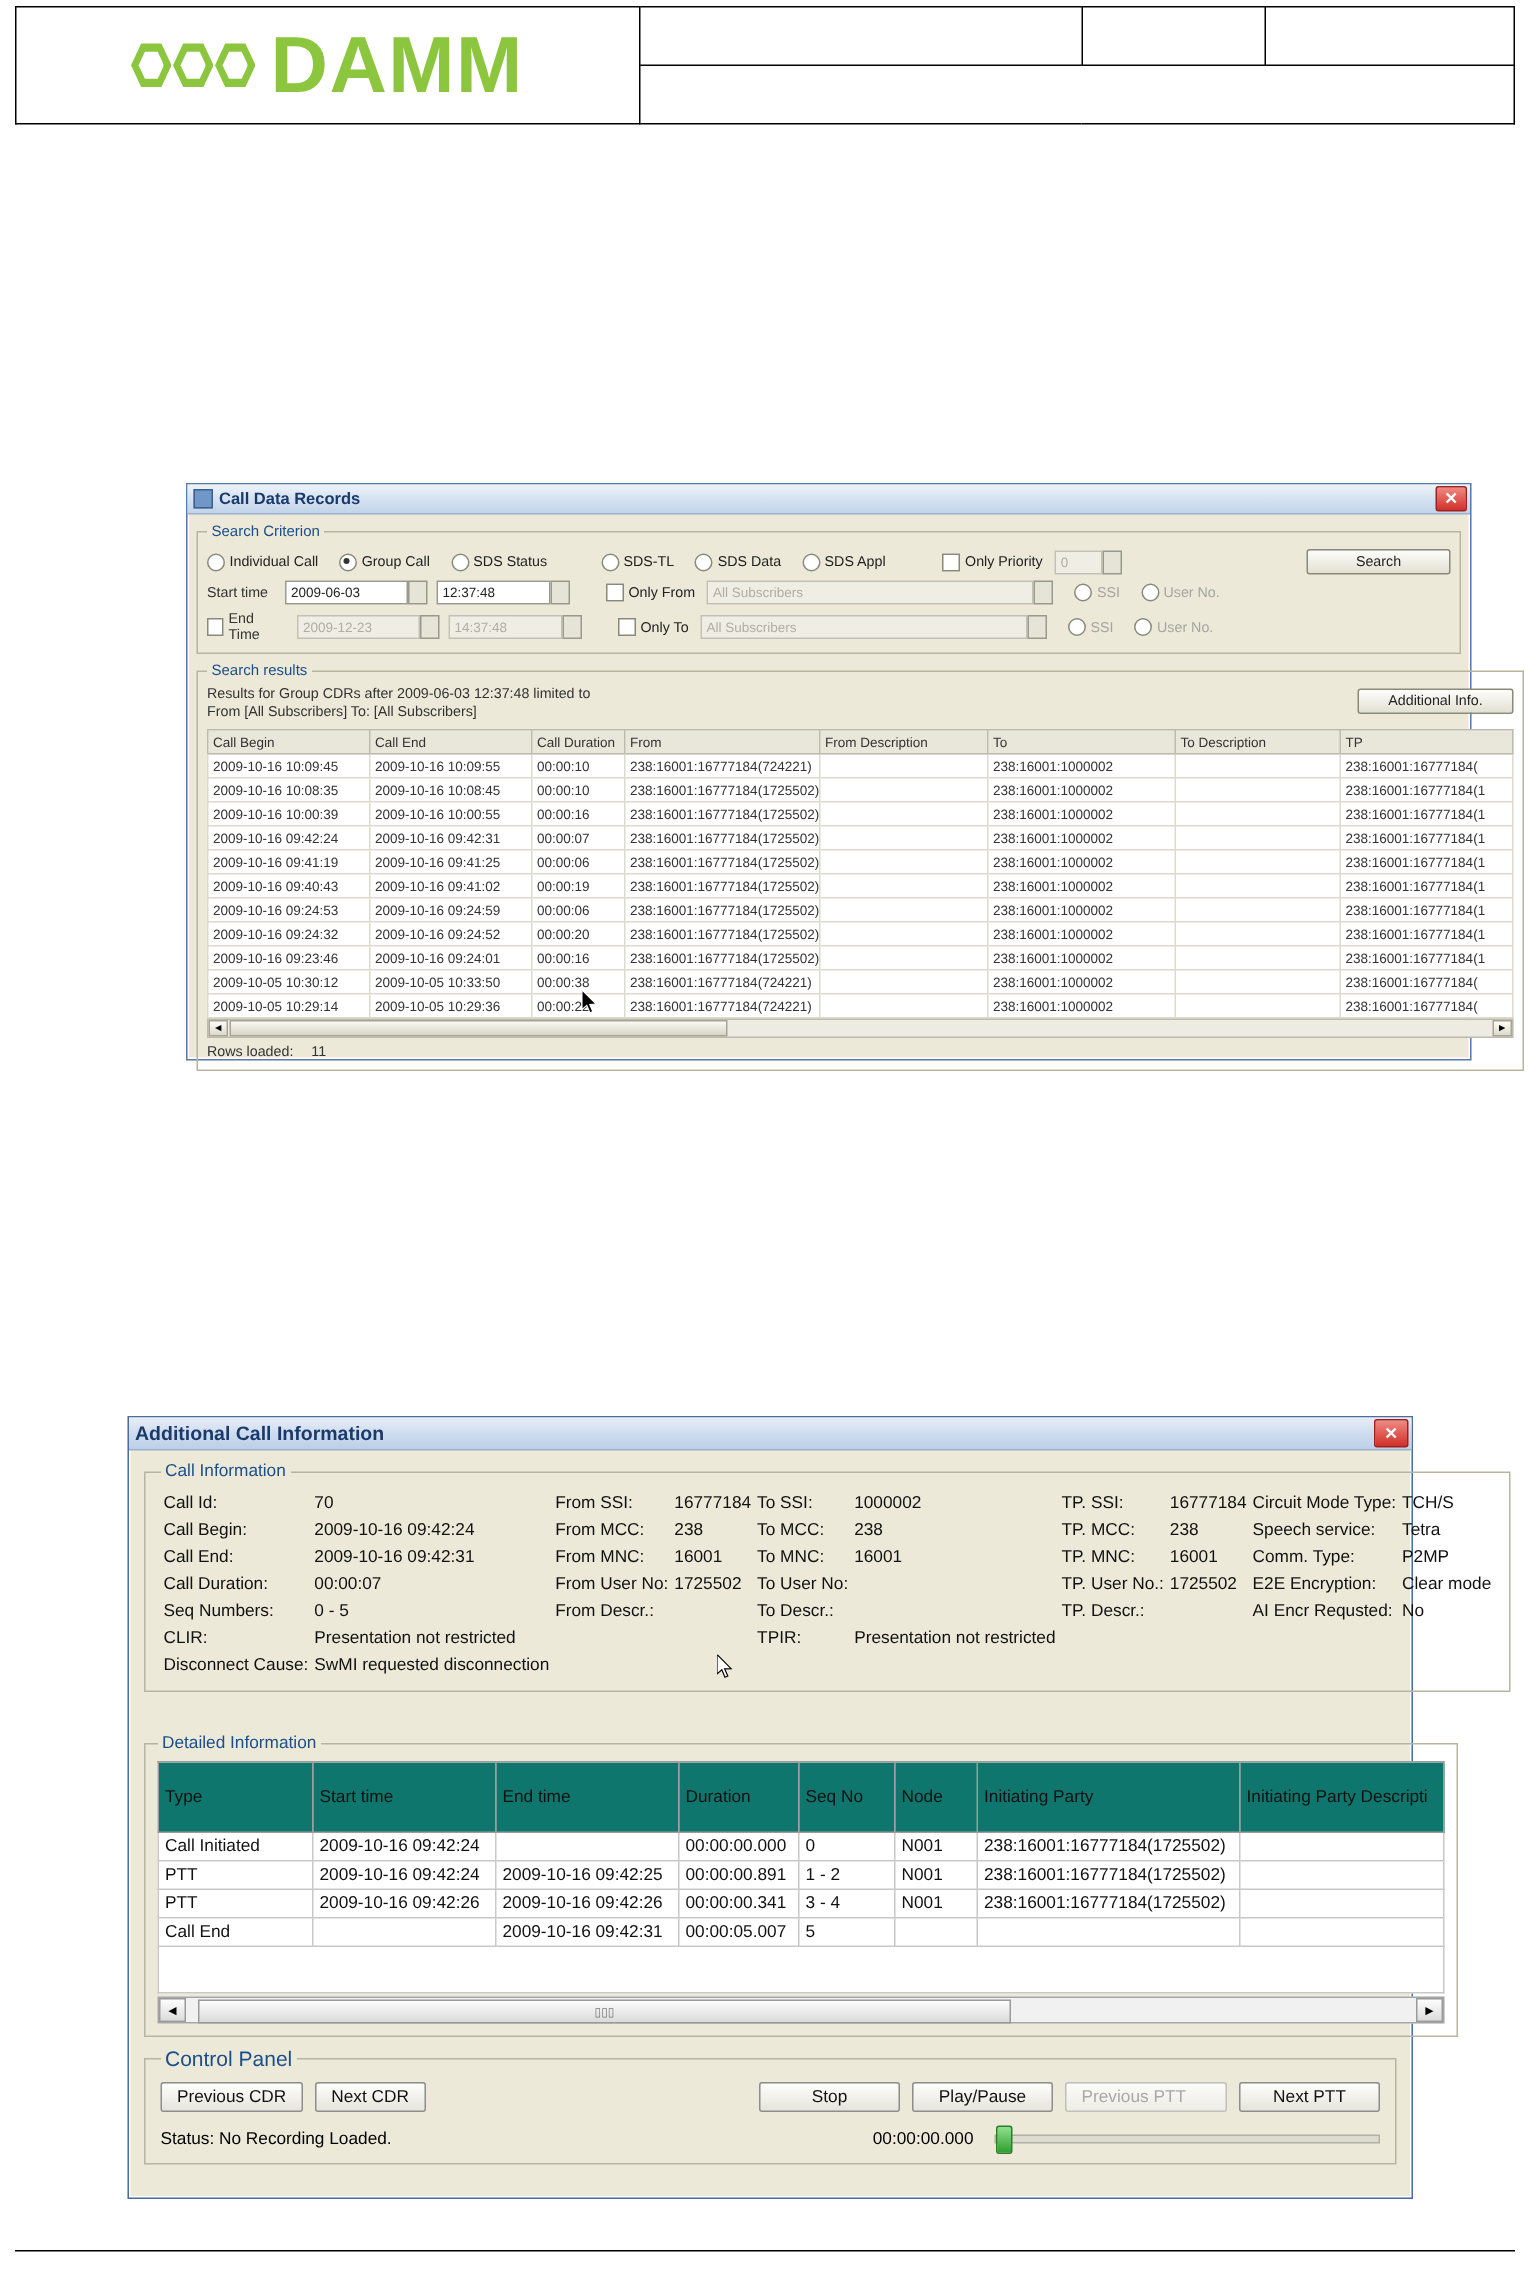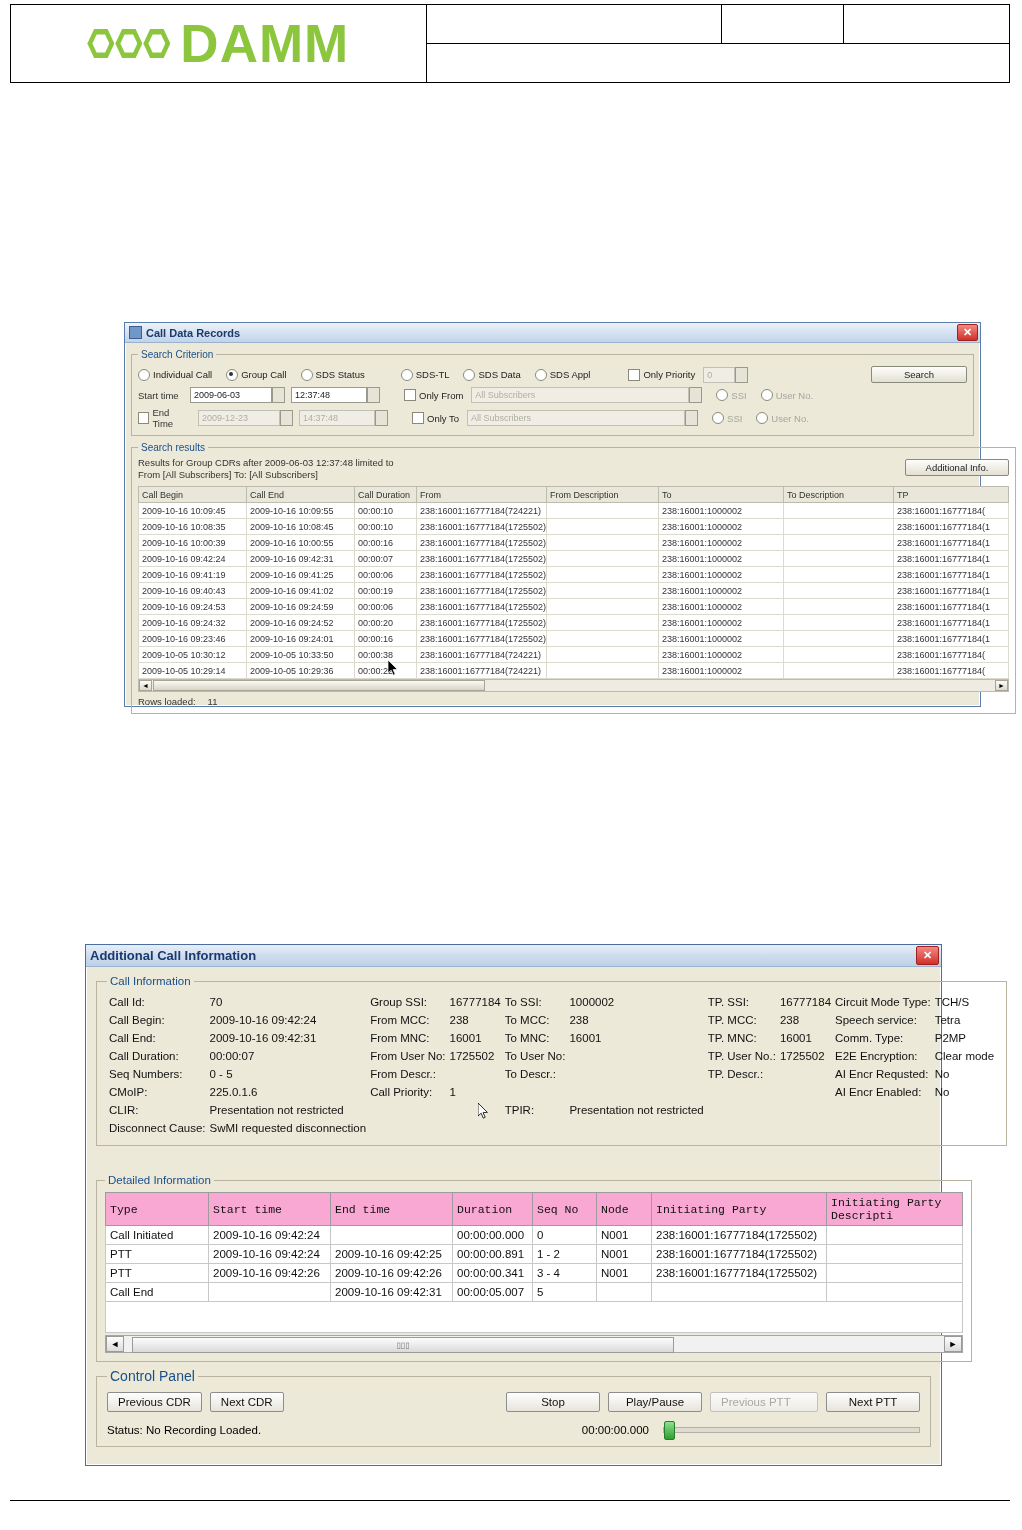--- a/index.html
+++ b/index.html
@@ -55,21 +55,21 @@
   .hscroll .thumb{height:9px;background:linear-gradient(#fafaf6,#d9d5c6);border:1px solid #a9a596;}
 
   
   #aci-window{left:85px;top:944px;width:855px;height:520px;background:#ece9d8;border:1px solid #4a6f9e;}
   #aci-window .win-title{height:21px;font-size:13px;}
   .ci-table{font-size:11.5px;color:#111;width:100%;border-collapse:collapse;}
   .ci-table td{padding:3px 2px;vertical-align:top;white-space:nowrap;}
   .ci-k{color:#111;}
   .ci-v{color:#111;}
   table.dgrid{border-collapse:collapse;width:100%;font-size:11.5px;background:#fff;table-layout:fixed;}
-  table.dgrid th{background:#f9a8d4;border:1px solid #9c9c9c;font-weight:normal;text-align:left;padding:3px 4px;color:#111;font-family:Liberation Mono, monospace;}
+  table.dgrid th{background:#0f766e;border:1px solid #9c9c9c;font-weight:normal;text-align:left;padding:17px 4px;color:#111;}
   table.dgrid td{border:1px solid #c8c8c8;padding:3px 4px;color:#111;white-space:nowrap;overflow:hidden;}
   .dscroll{height:16px;background:#f1f1f1;border:1px solid #a6a6a6;display:flex;align-items:center;justify-content:space-between;}
   .dscroll .arrow{width:16px;height:14px;background:linear-gradient(#fdfdfd,#dcdcdc);border:1px solid #9a9a9a;font-size:9px;display:flex;align-items:center;justify-content:center;}
   .dscroll .track{flex:1;height:14px;position:relative;}
   .dscroll .thumb{position:absolute;left:8px;top:0;width:540px;height:14px;background:linear-gradient(#fdfdfd,#dadada);border:1px solid #9a9a9a;display:flex;align-items:center;justify-content:center;font-size:8px;color:#777;}
   .btn2{border:1px solid #8d8d8d;background:linear-gradient(#fefefe,#e6e4da);font-size:11.5px;padding:3px 10px;border-radius:2px;color:#111;cursor:pointer;}
   .btn2.dis{color:#a8a8a8;border-color:#c0c0c0;background:linear-gradient(#fbfbfa,#eeece4);}
   .slider-track{height:4px;background:#dedbd0;border:1px solid #b4b1a4;flex:1;position:relative;}
   .slider-knob{position:absolute;left:0px;top:-7px;width:9px;height:17px;background:linear-gradient(#8fe08f,#2f9e2f);border:1px solid #2a7d2a;border-radius:2px;}
 
@@ -392,21 +392,21 @@
             <col style="width:78px">
           <col style="width:76px">
             <col style="width:76px">
           <col style="width:116px">
             <col style="width:90px">
         </colgroup>
         <tbody>
             <tr>
               <td class="ci-k">Call Id:</td>
               <td class="ci-v">70</td>
-              <td class="ci-k">Group SSI:</td>
+              <td class="ci-k">From SSI:</td>
               <td class="ci-v">16777184</td>
               <td class="ci-k">To SSI:</td>
               <td class="ci-v">1000002</td>
               <td class="ci-k">TP. SSI:</td>
               <td class="ci-v">16777184</td>
               <td class="ci-k">Circuit Mode Type:</td>
               <td class="ci-v">TCH/S</td>
             </tr>
             <tr>
               <td class="ci-k">Call Begin:</td>
@@ -447,32 +447,20 @@
             <tr>
               <td class="ci-k">Seq Numbers:</td>
               <td class="ci-v">0 - 5</td>
               <td class="ci-k">From Descr.:</td>
               <td class="ci-v"></td>
               <td class="ci-k">To Descr.:</td>
               <td class="ci-v"></td>
               <td class="ci-k">TP. Descr.:</td>
               <td class="ci-v"></td>
               <td class="ci-k">AI Encr Requsted:</td>
-              <td class="ci-v">No</td>
-            </tr>
-            <tr>
-              <td class="ci-k">CMoIP:</td>
-              <td class="ci-v">225.0.1.6</td>
-              <td class="ci-k">Call Priority:</td>
-              <td class="ci-v">1</td>
-              <td class="ci-k"></td>
-              <td class="ci-v"></td>
-              <td class="ci-k"></td>
-              <td class="ci-v"></td>
-              <td class="ci-k">AI Encr Enabled:</td>
               <td class="ci-v">No</td>
             </tr>
             <tr>
               <td class="ci-k">CLIR:</td>
               <td class="ci-v">Presentation not restricted</td>
               <td class="ci-k"></td>
               <td class="ci-v"></td>
               <td class="ci-k">TPIR:</td>
               <td class="ci-v">Presentation not restricted</td>
               <td class="ci-k"></td>

